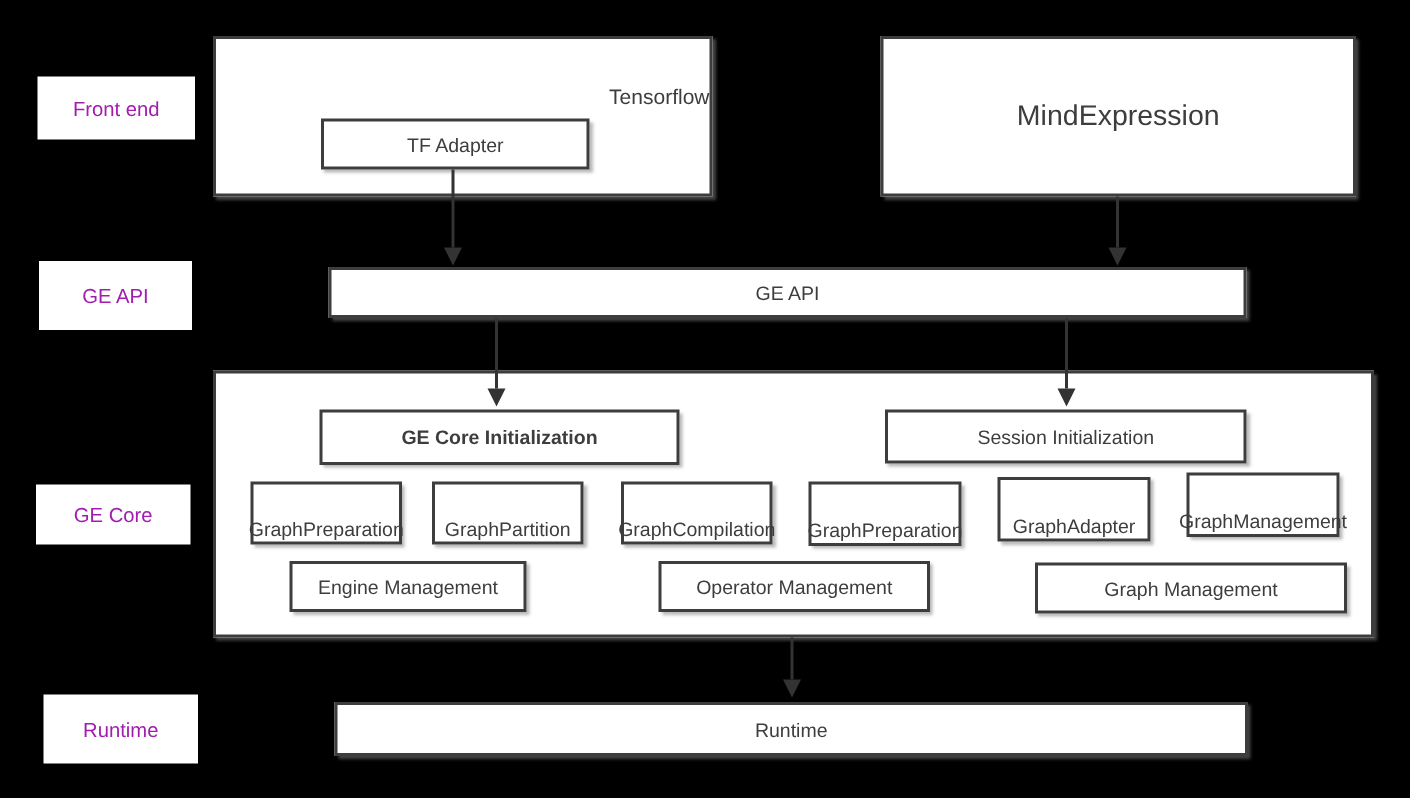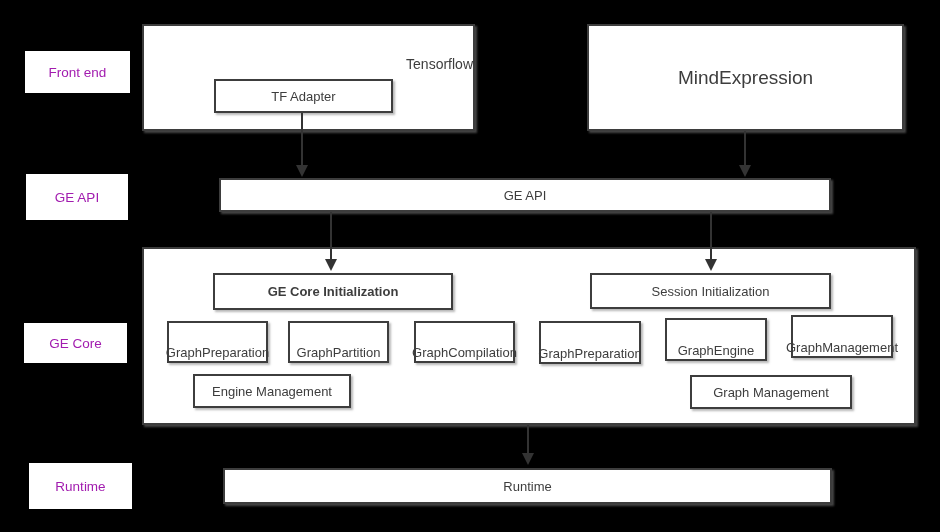--- a/index.html
+++ b/index.html
@@ -121,32 +121,33 @@
       <span>Compilation</span>
     </div>
 
     <div class="box stage" style="left:395px; top:72px; width:102px; height:43px;">
       <span>Graph</span>
       <span>Preparation</span>
     </div>
 
     <div class="box stage" style="left:521px; top:69px; width:102px; height:43px;">
       <span>Graph</span>
-      <span>Engine</span>
+      <span>Adapter</span>
     </div>
 
     <div class="box stage" style="left:647px; top:66px; width:102px; height:43px;">
       <span>Graph</span>
       <span>Management</span>
     </div>
 
     <div class="box" style="left:49px; top:125px; width:158px; height:34px;">Engine Management</div>
 
+    <div class="box" style="left:295px; top:125px; width:181px; height:34px;">Operator Management</div>
 
-    <div class="box" style="left:546px; top:126px; width:162px; height:34px;">Graph Management</div>
+    <div class="box" style="left:546px; top:126px; width:208px; height:34px;">Graph Management</div>
   </div>
 
   <div class="box" style="left:223px; top:468px; width:609px; height:36px;">Runtime</div>
 
   <div class="arrow-line" style="left:301px; top:113px; height:52px;"></div>
   <div class="arrow-head" style="left:296px; top:165px;"></div>
 
   <div class="arrow-line" style="left:744px; top:131px; height:34px;"></div>
   <div class="arrow-head" style="left:739px; top:165px;"></div>
 

